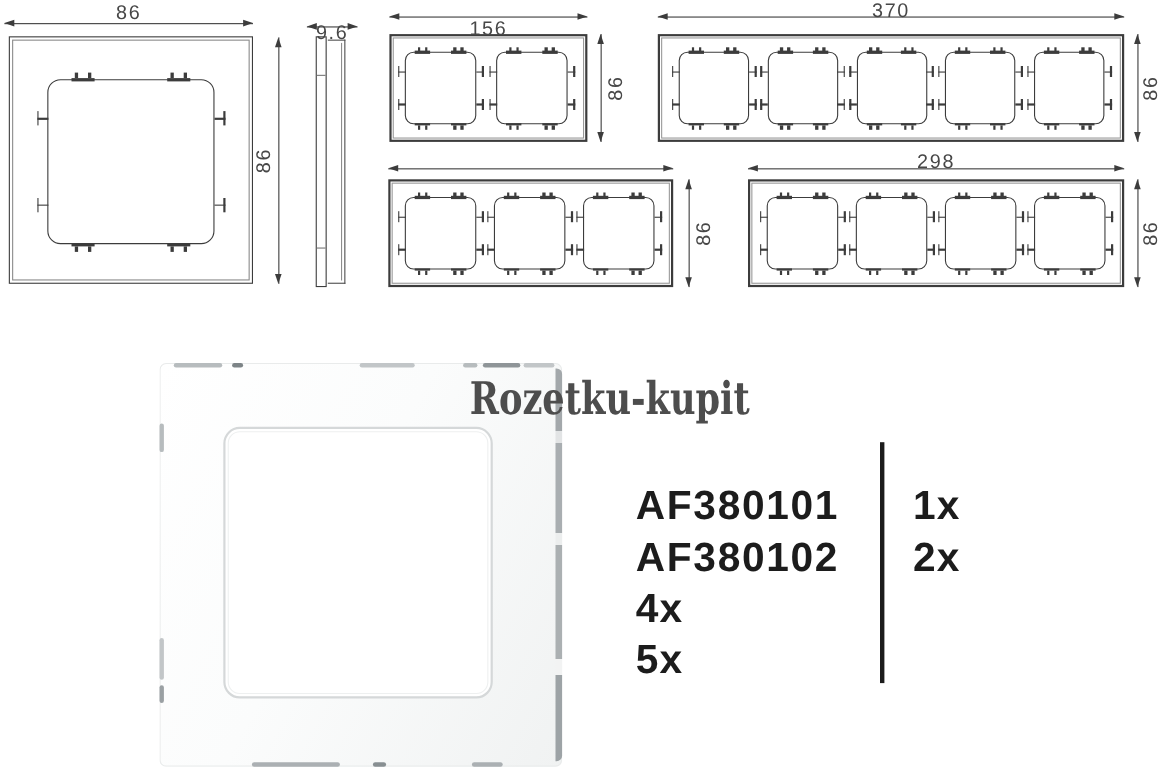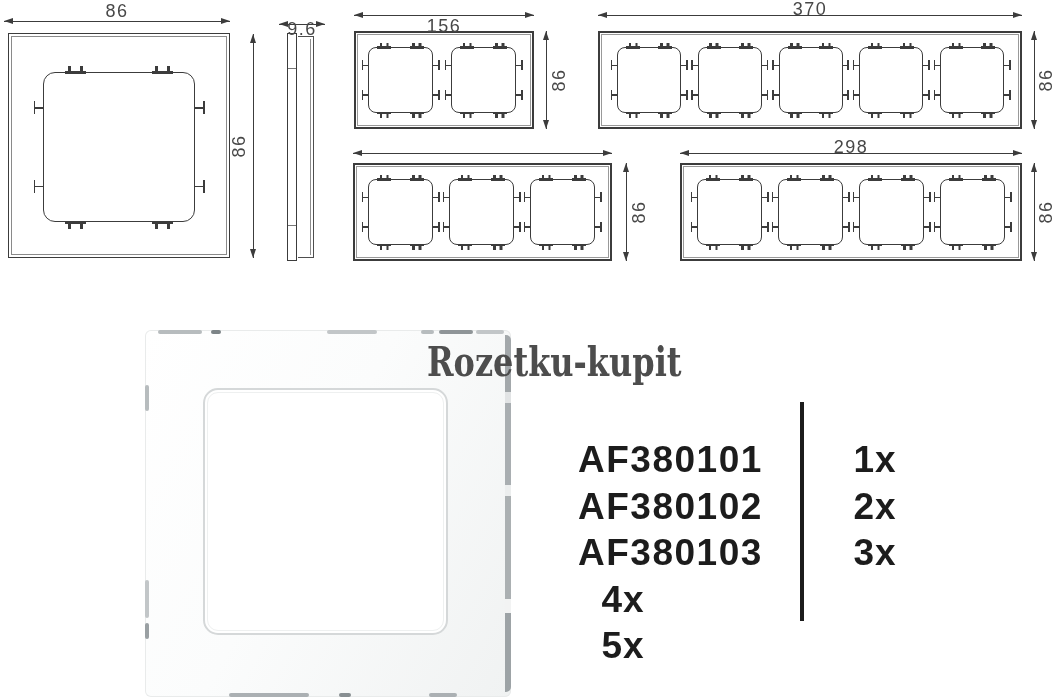--- a/index.html
+++ b/index.html
@@ -91,21 +91,21 @@
 
   
   #watermark{position:absolute;left:427px;top:340px;z-index:5;font-family:"DejaVu Serif",serif;
              font-weight:700;font-size:41px;line-height:44px;color:#4d4d4d;white-space:nowrap;
              transform:scaleX(.78);transform-origin:left center;}
 
   
   #products{position:absolute;left:578px;top:398px;display:flex;flex-direction:column;gap:2.5px;z-index:5;margin-top:40px;}
   .prow{display:flex;align-items:center;height:44px;}
   .pcode{width:252px;font-size:37px;font-weight:600;letter-spacing:1.5px;color:#1c1c1c;}
-  .pqty{width:90px;font-size:37px;font-weight:600;letter-spacing:1px;color:#1c1c1c;text-align:center;}
+  .pqty{width:90px;font-size:37px;font-weight:600;letter-spacing:1px;color:#1c1c1c;}
   #pdiv{position:absolute;left:800px;top:402px;width:3.5px;height:219px;background:#1c1c1c;z-index:5;}
 </style>
 </head>
 <body>
 
 <div id="canvas">
 
   <div class="fouter" id="fr1" style="left:8px;top:33px;width:222px;height:225px;"></div>
   <div class="socket-row" id="row1" style="left:43px;top:72px;width:152px;height:150px;">
       <div class="socket">
@@ -323,24 +323,20 @@
   <div id="products">
     <div class="prow">
       <span class="pcode">AF380101</span>
       <span class="pqty">1x</span>
     </div>
     <div class="prow">
       <span class="pcode">AF380102</span>
       <span class="pqty">2x</span>
     </div>
     <div class="prow">
-      <span class="pcode">AF380103</span>
-      <span class="pqty">3x</span>
-    </div>
-    <div class="prow">
       <span class="pqty">4x</span>
     </div>
     <div class="prow">
       <span class="pqty">5x</span>
     </div>
   </div>
   <div id="pdiv"></div>
 
 </div>
 

